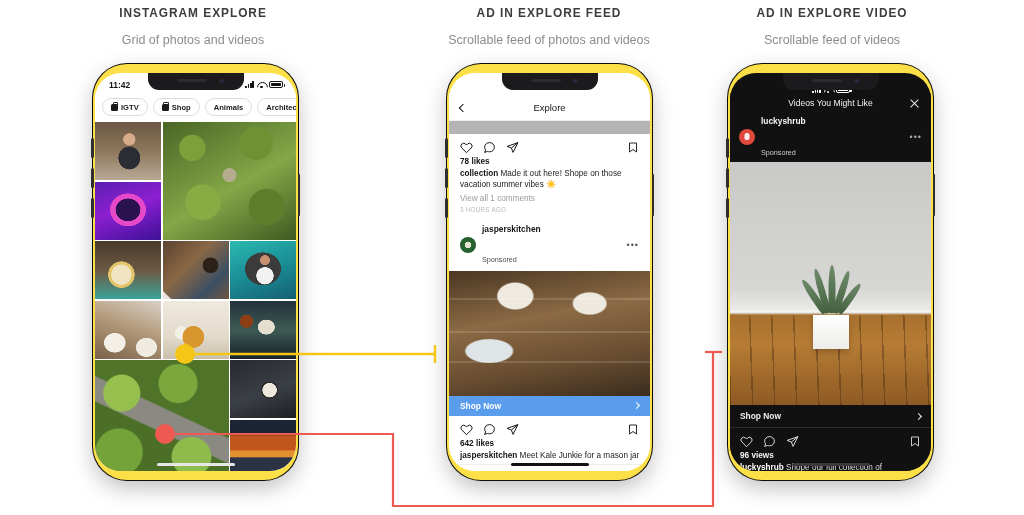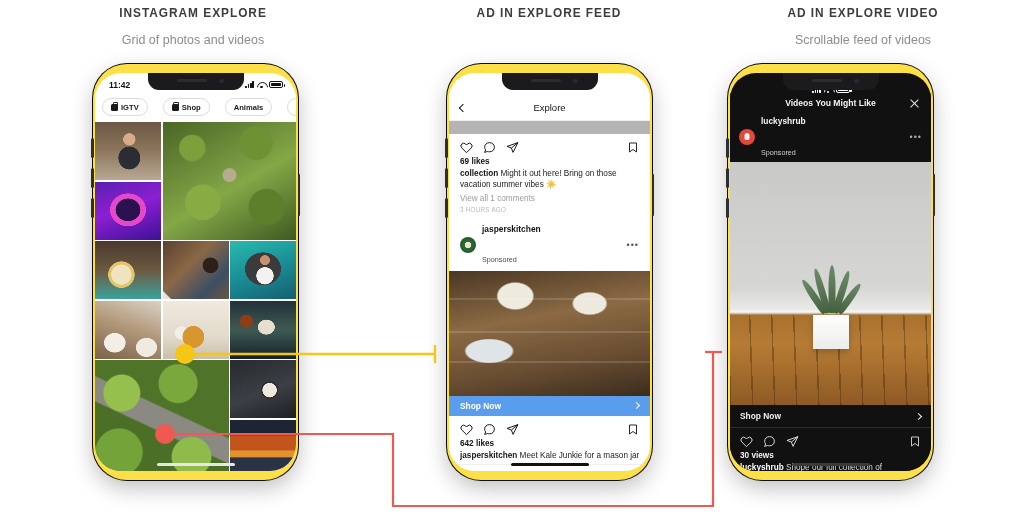--- a/index.html
+++ b/index.html
@@ -92,21 +92,21 @@
   }
   .batt {
     width: 14px; height: 7px; border: 1.2px solid currentColor;
     border-radius: 2px; position: relative;
   }
   .batt::before{ content:""; position:absolute; left:1px; top:1px; right:1px; bottom:1px; background: currentColor; border-radius:.7px;}
   .batt::after{ content:""; position:absolute; right:-3px; top:2px; width:1.4px;height:3px;background:currentColor;border-radius:0 1px 1px 0;}
 
   
   .chips {
-    display: flex; gap: 15px; padding: 5px 7px 6px 7px;
+    display: flex; gap: 5px; padding: 5px 7px 6px 7px;
     background: #fff; overflow: hidden; white-space: nowrap;
   }
   .chip {
     border: 1px solid #dcdcdc; border-radius: 11px; padding: 3.5px 8px;
     font-size: 7.6px; font-weight: 700; color: #1a1a1a; display: flex;
     align-items: center; gap: 3px; flex: 0 0 auto; background:#fff;
   }
   .chip .ic { width: 7px; height: 7px; background: #1a1a1a; border-radius: 1.5px; position: relative;}
   .chip .ic::after{content:"";position:absolute;left:1.6px;top:-1.7px;width:3.6px;height:2px;border:1px solid #1a1a1a;border-bottom:none;border-radius:1.5px 1.5px 0 0;}
   .grid {
@@ -225,21 +225,21 @@
   .tabbar {
     display: flex; align-items: center; justify-content: space-around;
     padding: 7px 8px 8px 8px; background: #fff; border-top: 1px solid #efefef;
   }
 
   
   .d-head {
     height: 20px; display: flex; align-items: center; justify-content: center;
     position: relative; background: #111;
   }
-  .d-head .title { font-size: 8.6px; font-weight: 700; color: #f2f2f2; }
+  .d-head .title { font-size: 8.6px; font-weight: 400; color: #f2f2f2; }
   .d-head .x {
     position: absolute; right: 11px; width: 11px; height: 11px;
   }
   .d-head .x::before, .d-head .x::after {
     content:""; position:absolute; left:0; top:5px; width:11px; height:1.2px; background:#e8e8e8;
   }
   .d-head .x::before{ transform: rotate(45deg);} .d-head .x::after{ transform: rotate(-45deg);}
   .d-adhead { display:flex; align-items:center; gap:6px; padding:4px 9px 5px 9px; background:#111; position:relative;}
   .d-adhead .ad-name{ color:#f4f4f4; }
   .d-adhead .ad-sub { color:#cfcfcf; }
@@ -281,22 +281,23 @@
 <body>
 
 <div class="stage">
 
   <div class="col-head" style="left:33px; top:5px;">
     <div class="col-title">INSTAGRAM EXPLORE</div>
     <div class="col-sub">Grid of photos and videos</div>
   </div>
   <div class="col-head" style="left:389px; top:5px;">
     <div class="col-title">AD IN EXPLORE FEED</div>
+    <div class="col-sub">Scrollable feed of photos and videos</div>
   </div>
-  <div class="col-head" style="left:703px; top:5px;">
+  <div class="col-head" style="left:672px; top:5px;">
     <div class="col-title">AD IN EXPLORE VIDEO</div>
     <div class="col-sub">Scrollable feed of videos</div>
   </div>
 
   <div class="phone" style="left:93px; top:64px;">
     <div class="screen">
       <div class="notch">
         <div class="speaker"></div>
         <div class="cam"></div>
       </div>
@@ -374,22 +375,22 @@
           </svg>
         <svg class="icn" width="13" height="13" viewBox="0 0 24 24" fill="none" stroke="#111" stroke-width="1.8">
             <path d="M22 3 2 10l8 3 3 8z"></path>
             <path d="M22 3 10 13"></path>
           </svg>
         <svg class="icn bk" width="12" height="13" viewBox="0 0 24 24" fill="none" stroke="#111" stroke-width="1.8">
             <path d="M5 3h14v18l-7-5-7 5z"></path>
           </svg>
       </div>
       <div class="post-meta">
-        <div class="likes">69 likes</div>
-        <div class="caption"><b>collection</b><span> Might it out here! Bring on those vacation summer vibes ☀️</span></div>
+        <div class="likes">78 likes</div>
+        <div class="caption"><b>collection</b><span> Made it out here! Shope on those vacation summer vibes ☀️</span></div>
         <div class="comments">View all 1 comments</div>
         <div class="ago">3 HOURS AGO</div>
       </div>
 
       <div class="ad-head">
         <span class="avatar"></span>
         <span>
           <div class="ad-name">jasperskitchen</div>
           <div class="ad-sub">Sponsored</div>
         </span>
@@ -513,21 +514,21 @@
           </svg>
         <svg class="icn" width="13" height="13" viewBox="0 0 24 24" fill="none" stroke="#ddd" stroke-width="1.8">
             <path d="M22 3 2 10l8 3 3 8z"></path>
             <path d="M22 3 10 13"></path>
           </svg>
         <svg class="icn bk" width="12" height="13" viewBox="0 0 24 24" fill="none" stroke="#ddd" stroke-width="1.8">
             <path d="M5 3h14v18l-7-5-7 5z"></path>
           </svg>
       </div>
       <div class="post-meta d-meta">
-        <div class="likes">30 views</div>
+        <div class="likes">96 views</div>
         <div class="caption"><b>luckyshrub</b><span> Shope our full collection of succulents, all delivered to your door in 2 days.</span></div>
 
       </div>
       <div class="homebar" style="background:#3a3a3a"></div>
     </div>
   </div>
 
   <svg class="connector" style="left:0; top:0;" width="1024" height="515">
     <path d="M185 354 H435" stroke="#f5c518" stroke-width="2.4" fill="none"></path>
     <path d="M435 345 V363" stroke="#f5c518" stroke-width="2.4" fill="none"></path>

